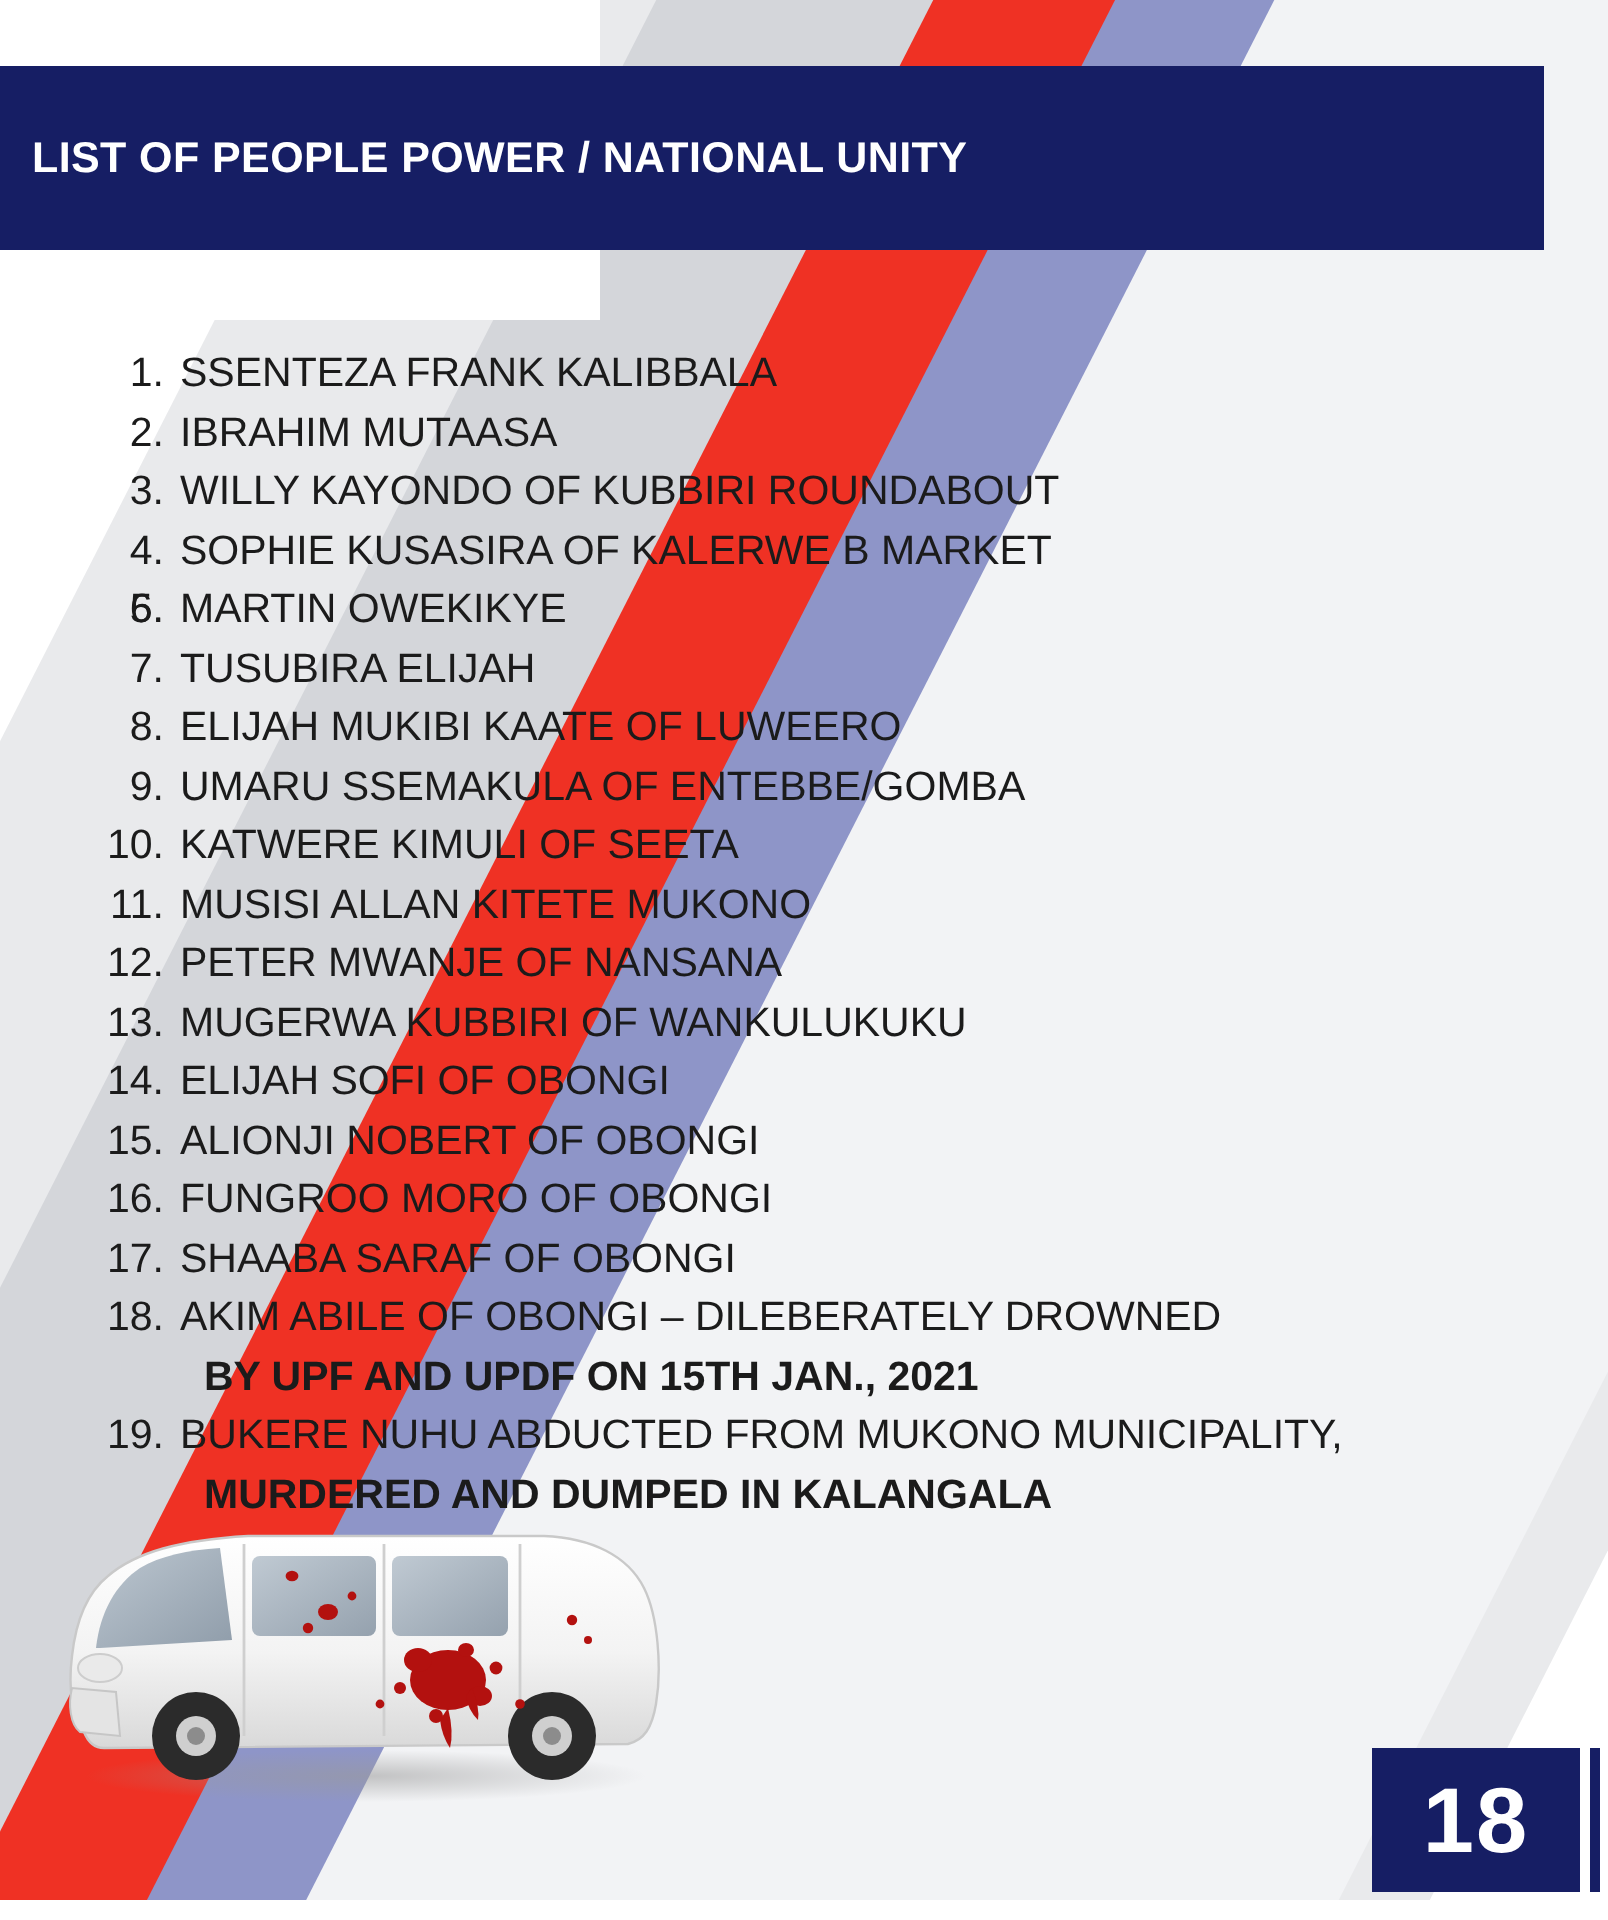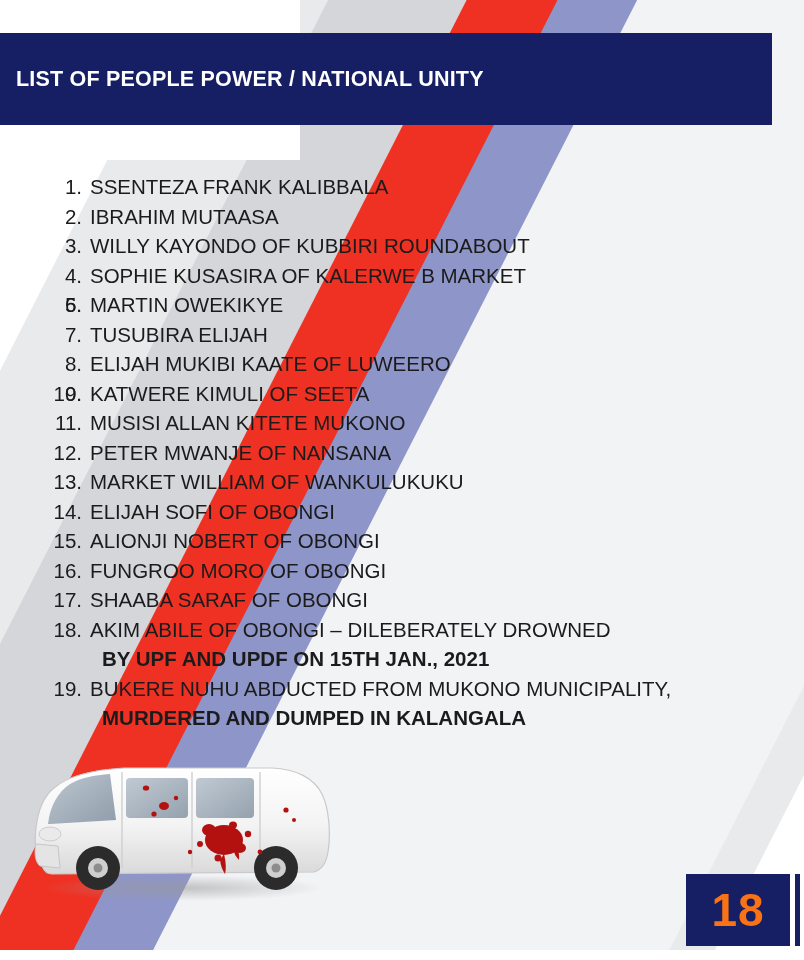--- a/index.html
+++ b/index.html
@@ -159,21 +159,21 @@
     bottom: 14px;
     width: 104px;
     height: 72px;
     background: #161e64;
     display: flex;
     align-items: center;
     justify-content: center;
     z-index: 8;
   }
   .page-badge span {
-    color: #f97316;
+    color: #ffffff;
     font-size: 46px;
     font-weight: bold;
     letter-spacing: 1px;
   }
   .badge-tick {
     position: absolute;
     right: 4px;
     bottom: 14px;
     width: 5px;
     height: 72px;
@@ -203,25 +203,25 @@
   <div class="list-wrap">
     <ol class="people-list" id="people-list">
         <li><span class="num">1.</span><span>SSENTEZA FRANK KALIBBALA</span></li>
         <li><span class="num">2.</span><span>IBRAHIM MUTAASA</span></li>
         <li><span class="num">3.</span><span>WILLY KAYONDO OF KUBBIRI ROUNDABOUT</span></li>
         <li><span class="num">4.</span><span>SOPHIE KUSASIRA OF KALERWE B MARKET</span></li>
         <li><span class="num">5.</span></li>
         <li><span class="num">6.</span><span>MARTIN OWEKIKYE</span></li>
         <li><span class="num">7.</span><span>TUSUBIRA ELIJAH</span></li>
         <li><span class="num">8.</span><span>ELIJAH MUKIBI KAATE OF LUWEERO</span></li>
-        <li><span class="num">9.</span></li>
+        <li><span class="num">9.</span><span>UMARU SSEMAKULA OF ENTEBBE/GOMBA</span></li>
         <li><span class="num">10.</span><span>KATWERE KIMULI OF SEETA</span></li>
         <li><span class="num">11.</span><span>MUSISI ALLAN KITETE MUKONO</span></li>
         <li><span class="num">12.</span><span>PETER MWANJE OF NANSANA</span></li>
-        <li><span class="num">13.</span><span>MARKET WILLIAM OF WANKULUKUKU</span></li>
+        <li><span class="num">13.</span><span>MUGERWA KUBBIRI OF WANKULUKUKU</span></li>
         <li><span class="num">14.</span><span>ELIJAH SOFI OF OBONGI</span></li>
         <li><span class="num">15.</span><span>ALIONJI NOBERT OF OBONGI</span></li>
         <li><span class="num">16.</span><span>FUNGROO MORO OF OBONGI</span></li>
         <li><span class="num">17.</span><span>SHAABA SARAF OF OBONGI</span></li>
         <li><span class="num">18.</span><span>AKIM ABILE OF OBONGI – DILEBERATELY DROWNED</span><span class="txt-second">BY UPF AND UPDF ON 15TH JAN., 2021</span></li>
         <li><span class="num">19.</span><span>BUKERE NUHU ABDUCTED FROM MUKONO MUNICIPALITY,</span><span class="txt-second">MURDERED AND DUMPED IN KALANGALA</span></li>
       </ol>
   </div>
 
   <div class="van">

